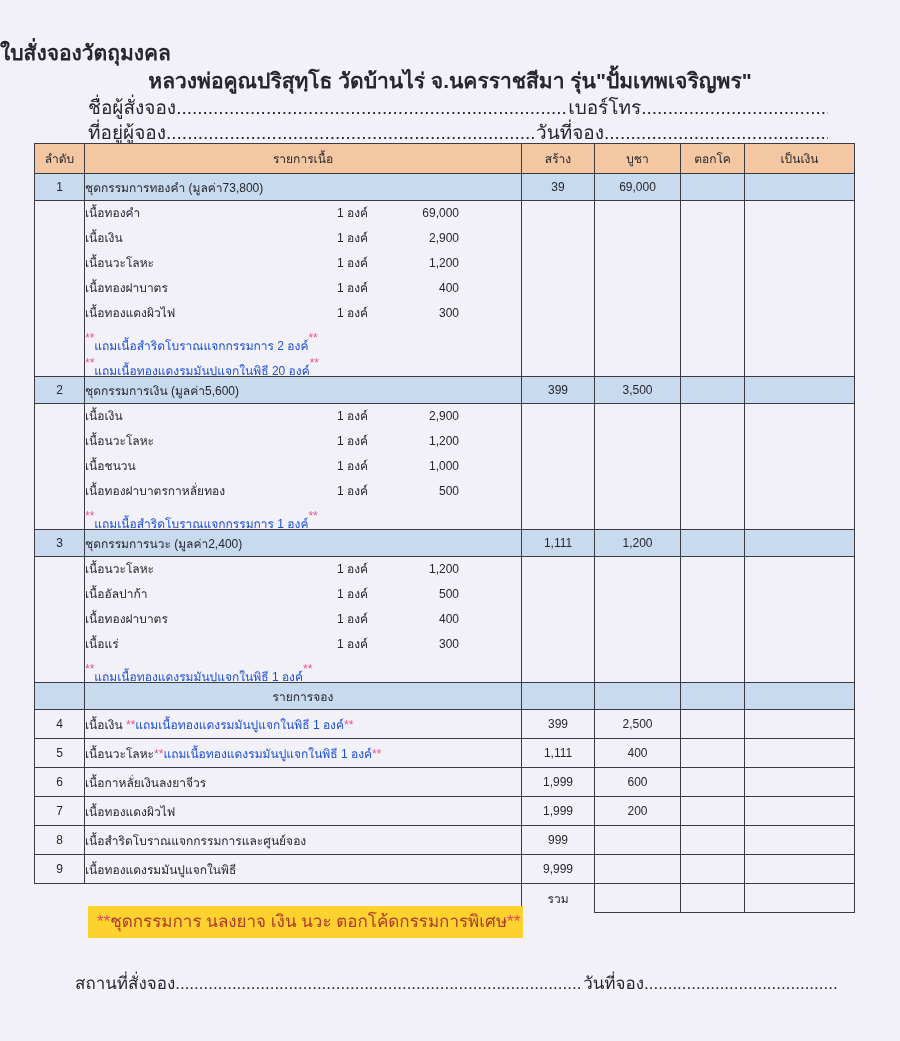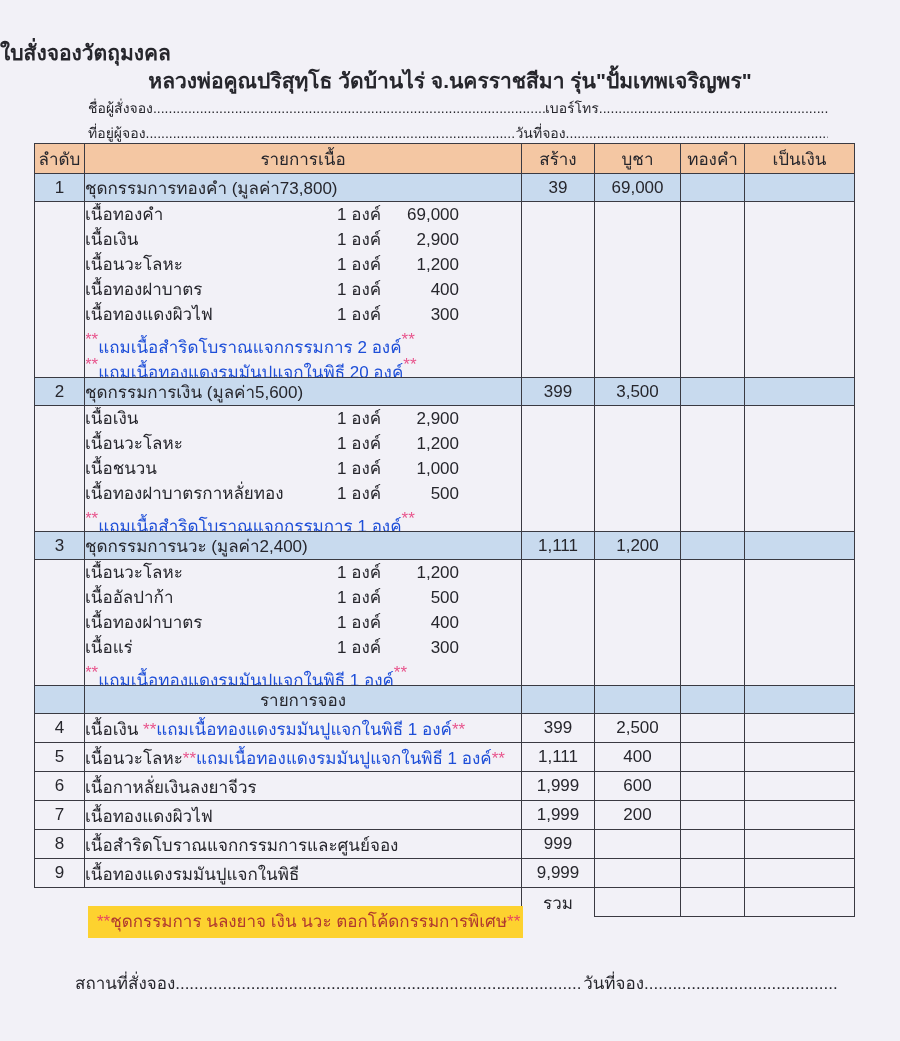--- a/index.html
+++ b/index.html
@@ -10,30 +10,30 @@
     background:#f2f1f7;
     font-family:"Liberation Sans", sans-serif;
     color:#26262c;
     overflow:hidden;
   }
   .t1{position:absolute;top:36px;left:0;width:900px;text-align:left;
       font-size:21px;font-weight:bold;}
   .t2{position:absolute;top:64px;left:0;width:900px;text-align:center;
       font-size:21px;font-weight:bold;}
   .meta{position:absolute;left:88px;width:740px;display:flex;
-        font-size:14px;line-height:24px;white-space:nowrap;}
+        font-size:19px;line-height:24px;white-space:nowrap;}
   .meta1{top:96px;} .meta2{top:121px;}
   .dots{overflow:hidden;white-space:nowrap;}
   .d-fix1{flex:0 0 392px;} .d-fix2{flex:0 0 370px;} .d-fix3{flex:0 0 408px;}
   .d-grow{flex:1 1 auto;}
 
   table.otable{
     position:absolute;left:34px;top:143px;
     border-collapse:collapse;table-layout:fixed;width:820px;
-    font-size:17px;
+    font-size:12px;
   }
   table.otable td{
     border:1.5px solid #3a3a42;
     padding:0;
     vertical-align:middle;
     overflow:hidden;
   }
   .hrow td{background:#f4c7a3;height:29px;text-align:center;}
   .brow td{background:#c8daee;height:26px;}
   .srow td{height:28px;}
@@ -90,21 +90,21 @@
         <col style="width:64px">
         <col style="width:110px">
     </colgroup>
 
     <tbody>
         <tr class="hrow">
       <td>ลำดับ</td>
       <td>รายการเนื้อ</td>
       <td>สร้าง</td>
       <td>บูชา</td>
-      <td>ทองคำ</td>
+      <td>ตอกโค</td>
       <td>เป็นเงิน</td>
     </tr>
 
     <tr class="brow">
       <td class="num">1</td>
       <td class="iname">ชุดกรรมการทองคำ (มูลค่า73,800)</td>
       <td class="num">39</td>
       <td class="num">69,000</td>
       <td></td>
       <td></td>

